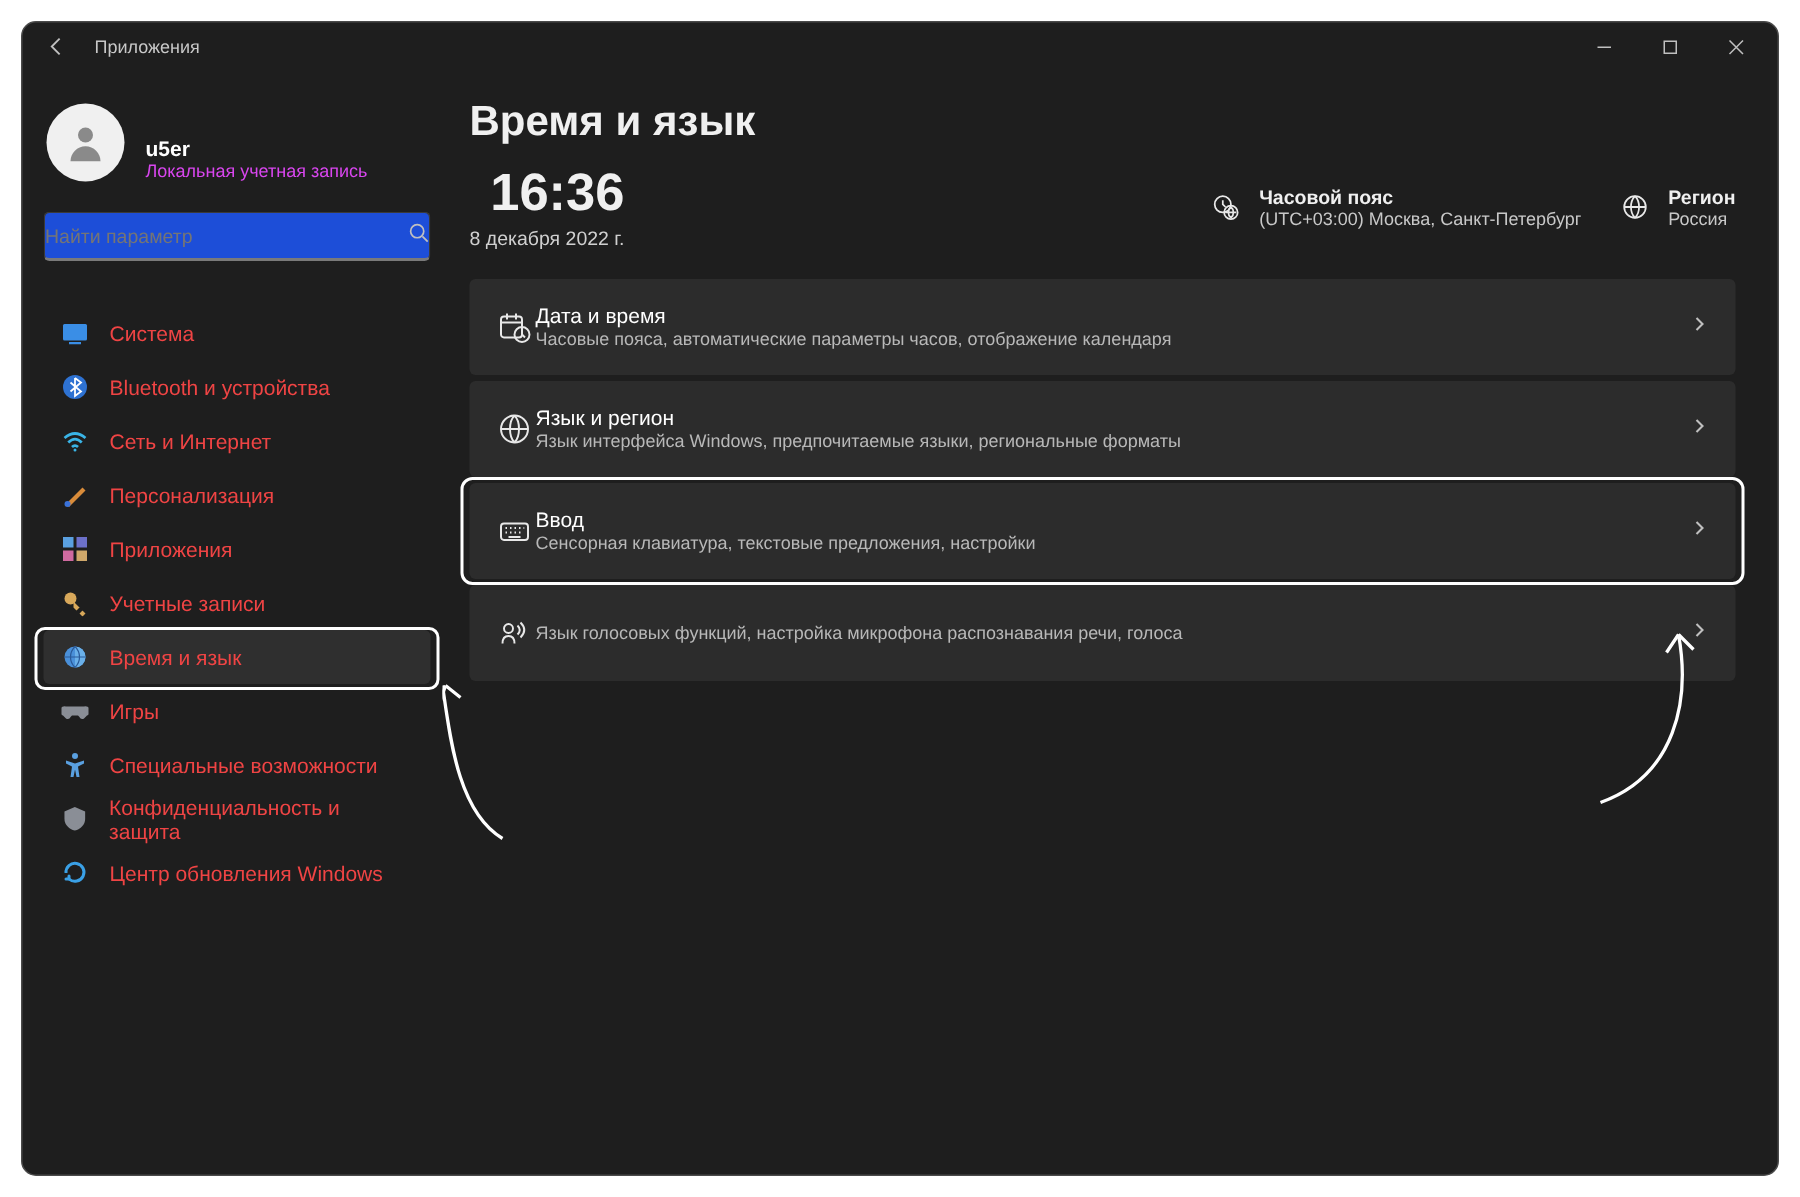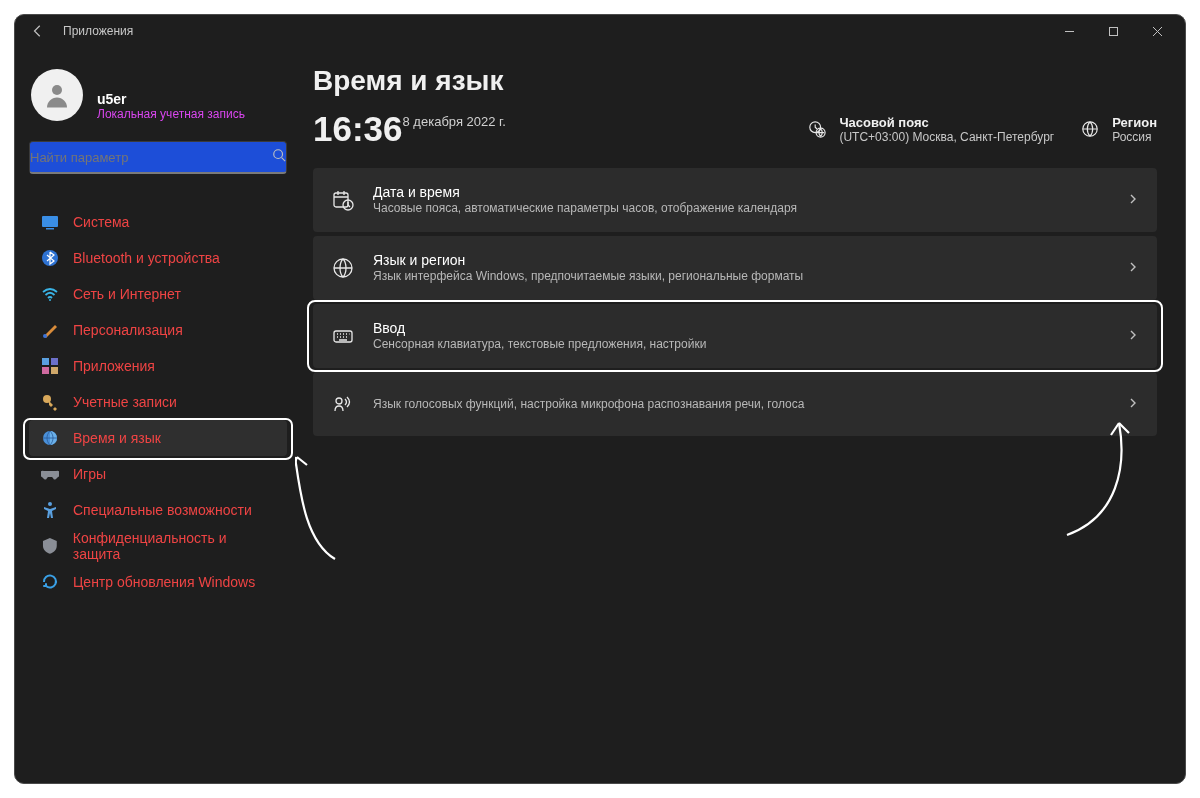--- a/index.html
+++ b/index.html
@@ -82,37 +82,37 @@
     height: 42px;
     pointer-events: none;
   }
   .main {
     flex: 1;
     padding: 18px 28px 18px 12px;
     display: flex; flex-direction: column;
   }
   .page-title { font-size: 28px; font-weight: 600; margin-bottom: 14px; }
   .info-row { display:flex; align-items: center; margin-bottom: 20px; }
-  .clock-block { display:flex; flex-direction:row;text-align:right; }
+  .clock-block { display:flex; flex-direction:column;text-align:right; }
   .clock { font-size: 35px; font-weight: 600; line-height: 1.05; }
   .date { font-size: 13px; color: #d0d0d0; margin-top: 3px; }
   .info-spacer { flex: 1; }
   .mini { display: flex; align-items: center; gap: 12px; margin-left: 26px; }
   .mini-icon { width: 20px; height: 20px; color:#e8e8e8; display:flex; align-items:center; justify-content:center; }
   .mini-icon svg { width: 18px; height: 18px; }
   .mini-texts .mt1 { font-size: 13px; font-weight: 600; }
   .mini-texts .mt2 { font-size: 12px; color: #c8c8c8; }
   .cards { display: flex; flex-direction: column; gap: 4px; position: relative; }
   .card {
     background: #2c2c2c;
     border-radius: 4px;
     height: 64px;
     display: flex; align-items: center;
     padding: 0 18px;
-    gap: 18px;
+    gap: 2px;
   }
   .card-icon { width: 24px; height: 24px; color: #e8e8e8; display:flex; align-items:center; justify-content:center; }
   .card-icon svg { width: 22px; height: 22px; }
   .card-texts { flex:1; display:flex; flex-direction:column; }
   .card-title { font-size: 14px; color: #fff; }
   .card-sub { font-size: 12px; color: #b8b8b8; margin-top: 1px; }
   .chev { color: #c0c0c0; }
   .chev svg { width: 12px; height: 12px; }
   .card-highlight {
     position: absolute;

